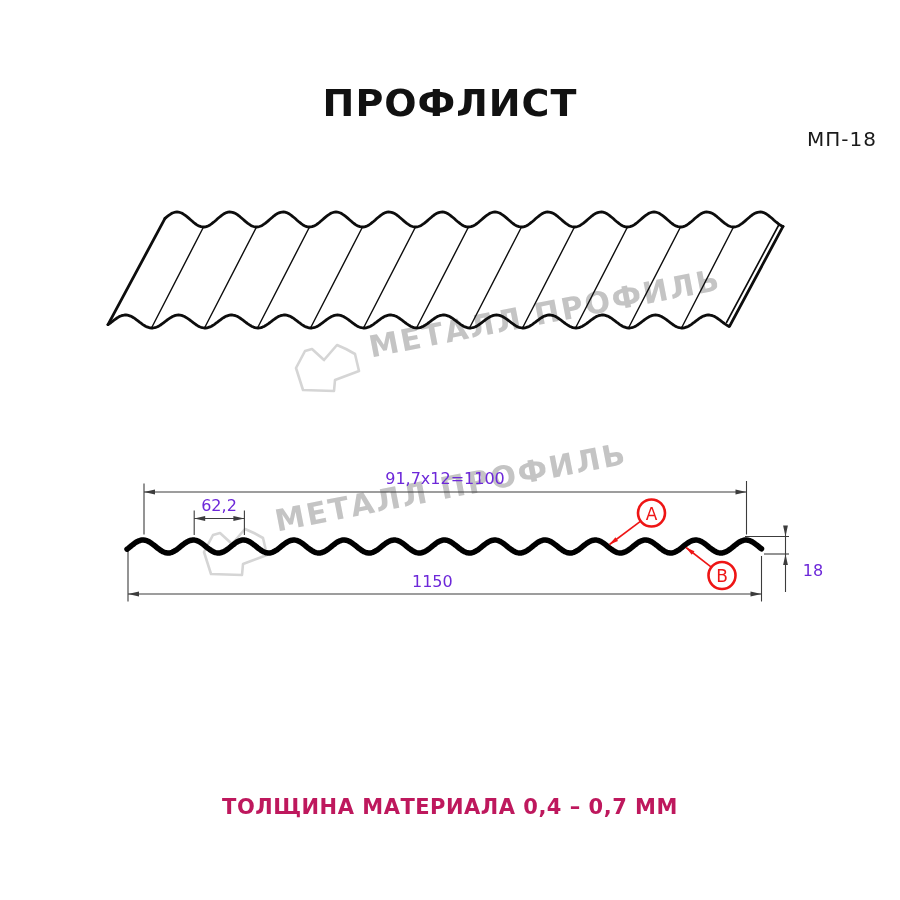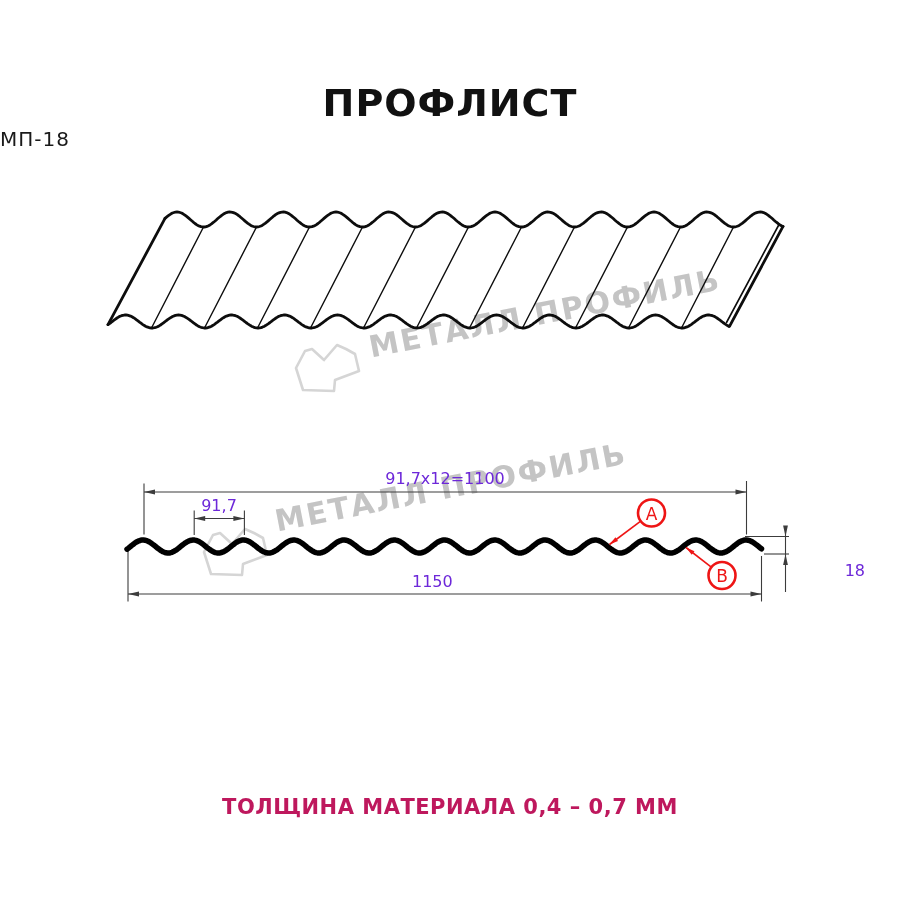--- a/index.html
+++ b/index.html
@@ -1,21 +1,21 @@
 <!DOCTYPE html>
 <html><head>
 <meta charset="utf-8">
 <style>
   html,body{margin:0;padding:0;background:#fff;}
   #canvas{position:relative;width:900px;height:900px;background:#ffffff;overflow:hidden;
           font-family:"DejaVu Sans","Liberation Sans",sans-serif;}
   .abs{position:absolute;}
   #page-title{left:0;top:81px;width:900px;text-align:center;font-size:38px;font-weight:800;
               color:#111;letter-spacing:1px;z-index:3;}
-  #page-subtitle{left:0;top:127px;width:877px;text-align:left;font-size:20px;font-weight:500;
+  #page-subtitle{left:0;top:127px;width:877px;text-align:right;font-size:20px;font-weight:500;
               color:#1a1a1a;letter-spacing:1px;z-index:3;}
   #footer-text{left:0;top:795px;width:900px;text-align:center;font-size:21px;font-weight:600;
               color:#be185d;letter-spacing:0.5px;z-index:3;}
   .wm{z-index:1;pointer-events:none;}
   .wm-text{font-size:30px;font-weight:700;letter-spacing:2px;color:#c4c4c4;white-space:nowrap;
            transform:rotate(-11deg);transform-origin:left top;}
   .dim-text{font-size:16px;color:#6d28d9;z-index:3;white-space:nowrap;}
   #drawing{position:absolute;left:0;top:0;z-index:2;}
   svg text{font-family:"DejaVu Sans","Liberation Sans",sans-serif;}
 </style>
@@ -89,18 +89,18 @@
       <polygon id="a-arrow-head" fill="#ee1515" points="609.5,544.5 615.4,537.3 618.0,540.9"></polygon>
       <polygon id="b-arrow-head" fill="#ee1515" points="686,547.5 694.5,551.3 691.7,554.8"></polygon>
       <circle cx="651.5" cy="513" r="13.5" fill="#fff" stroke="#ee1515" stroke-width="2.6"></circle>
       <circle cx="722" cy="575.5" r="13.5" fill="#fff" stroke="#ee1515" stroke-width="2.6"></circle>
       <text x="651.5" y="519.5" text-anchor="middle" font-size="17" fill="#ee1515">A</text>
       <text x="722" y="582" text-anchor="middle" font-size="17" fill="#ee1515">B</text>
     </g>
   </svg>
 
   <div class="abs dim-text" style="left:345px;top:469px;width:200px;text-align:center;">91,7x12=1100</div>
-  <div class="abs dim-text" style="left:179px;top:496px;width:80px;text-align:center;">91,7</div>
+  <div class="abs dim-text" style="left:179px;top:496px;width:80px;text-align:center;">62,2</div>
   <div class="abs dim-text" style="left:412px;top:572px;width:100px;text-align:left;">1150</div>
-  <div class="abs dim-text" style="left:793px;top:561px;width:40px;text-align:right;margin-left:32px;">18</div>
+  <div class="abs dim-text" style="left:793px;top:561px;width:40px;text-align:center;">18</div>
 
   <div class="abs" id="footer-text">ТОЛЩИНА МАТЕРИАЛА 0,4 – 0,7 ММ</div>
 </div>
 
 </body></html>

